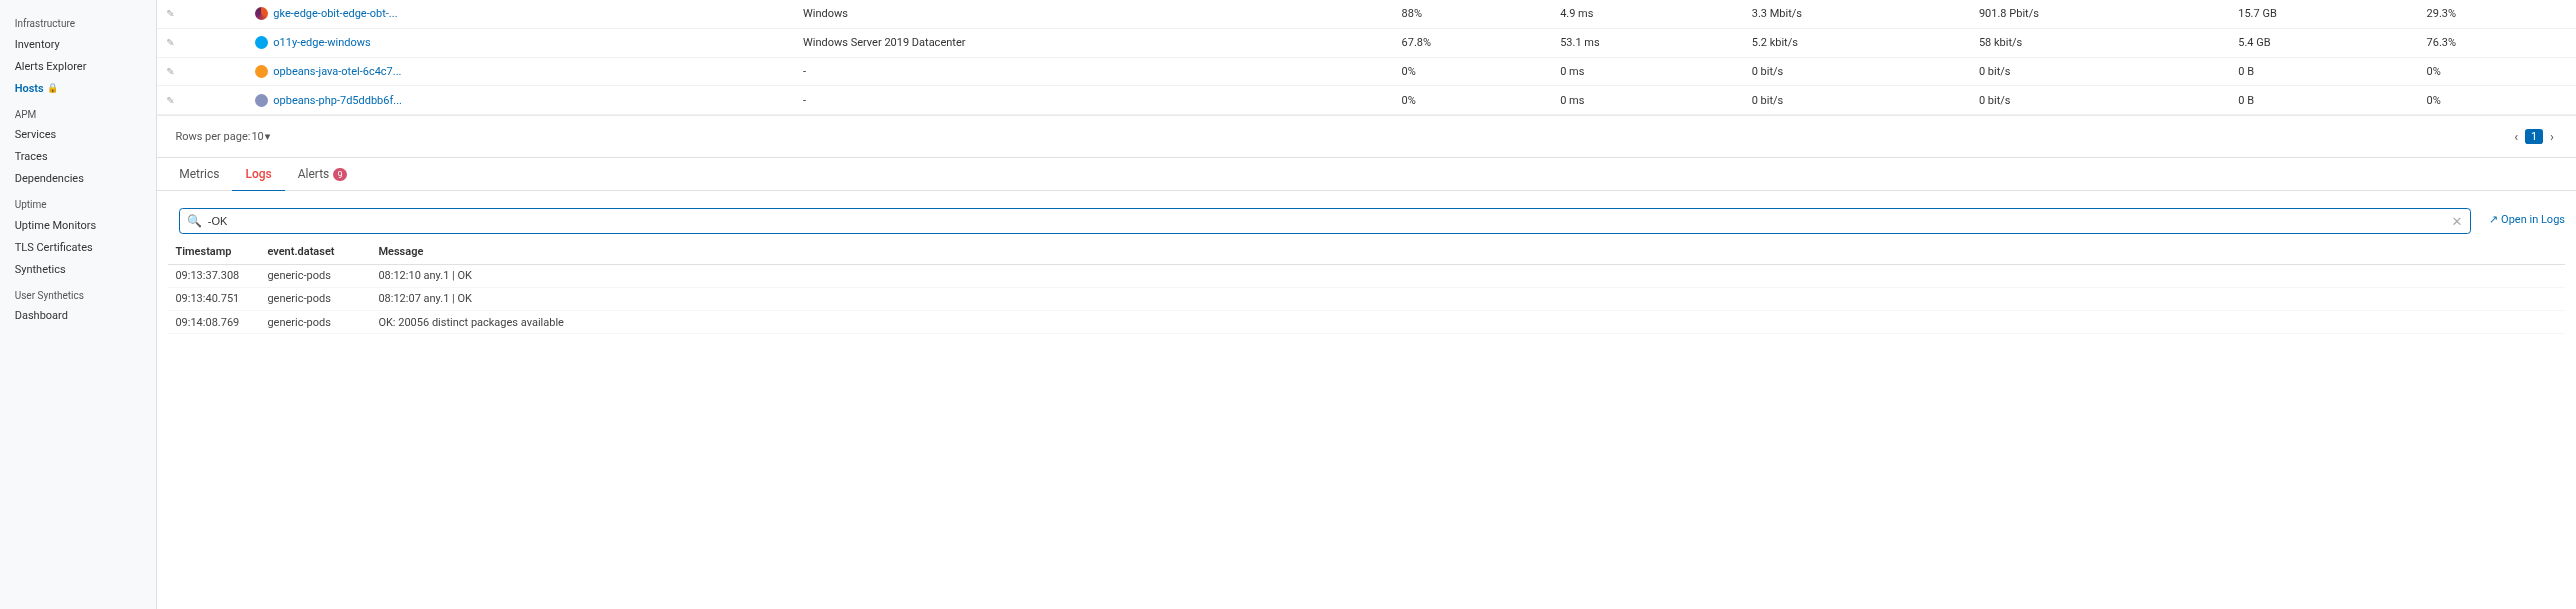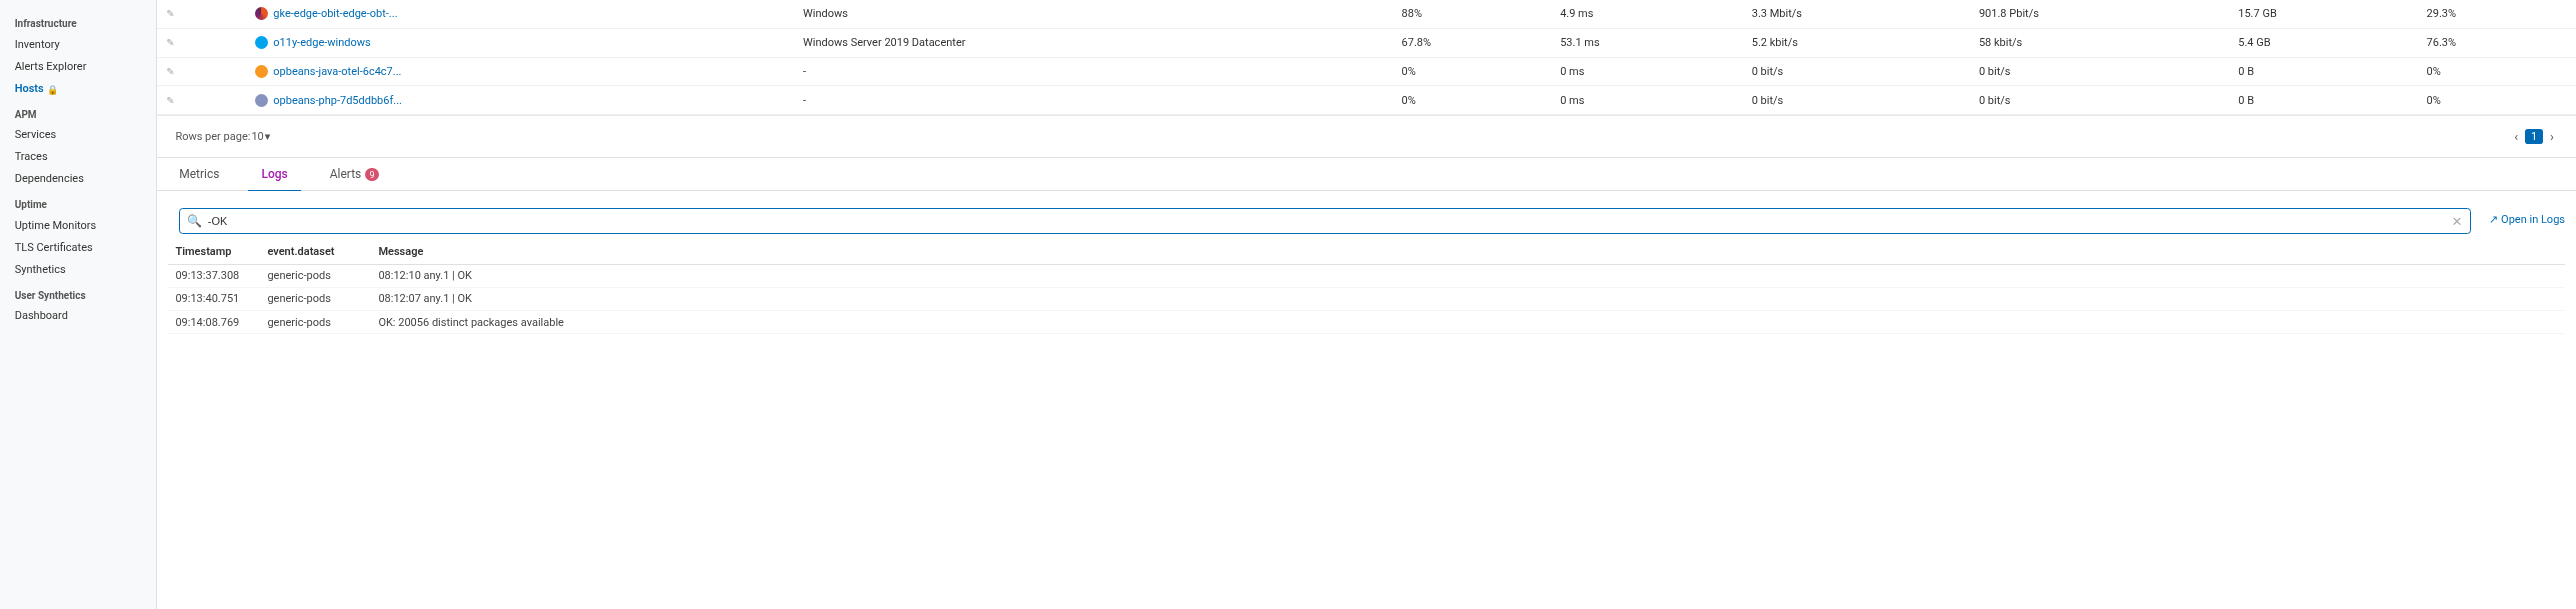--- a/index.html
+++ b/index.html
@@ -17,32 +17,32 @@
     .sidebar {
       width: 157px;
       min-width: 157px;
       background: #f8f9fa;
       border-right: 0.9px solid #e0e0e0;
       padding: 9.2px 0;
       overflow-y: auto;
     }
     .sidebar-section-title {
       font-size: 10px;
-      font-weight: 700;
+      font-weight: 400;
       color: #555;
       padding: 9.2px 14.7px 3.7px;
       text-transform: none;
     }
     .sidebar-item {
       padding: 4.6px 14.7px;
       cursor: pointer;
       font-size: 11px;
       color: #333;
       display: flex;
-      align-items: flex-end;
+      align-items: flex-start;
       gap: 3.7px;
     }
     .sidebar-item.active {
       color: #006bb4;
       font-weight: 600;
     }
     .sidebar-item .lock-icon {
       font-size: 9.2px;
       color: #999;
     }
@@ -122,34 +122,34 @@
       align-items: center;
       justify-content: space-between;
       padding: 5.5px 9.2px;
       border-top: 0.9px solid #e8e8e8;
     }
 
     
     .tabs-row {
       display: flex;
       align-items: center;
-      gap: 16px;
+      gap: 0;
       border-bottom: 0.9px solid #e0e0e0;
       padding: 0 9.2px;
     }
     .tab {
       padding: 9.2px 13px;
       cursor: pointer;
       font-size: 12px;
       color: #555;
       border-bottom: 1.8px solid transparent;
       margin-bottom: -0.9px;
     }
     .tab.active {
-      color: #a21caf;
+      color: #ef4444;
       border-bottom: 1.8px solid #006bb4;
       font-weight: 500;
     }
     .tab-badge {
       display: inline-flex;
       align-items: center;
       justify-content: center;
       background: #d4526e;
       color: #fff;
       border-radius: 9.2px;

